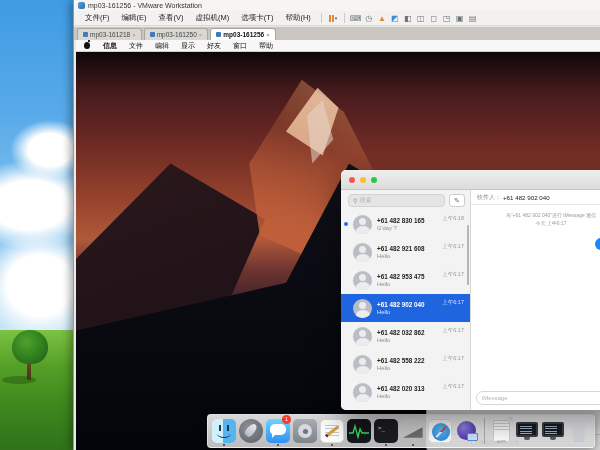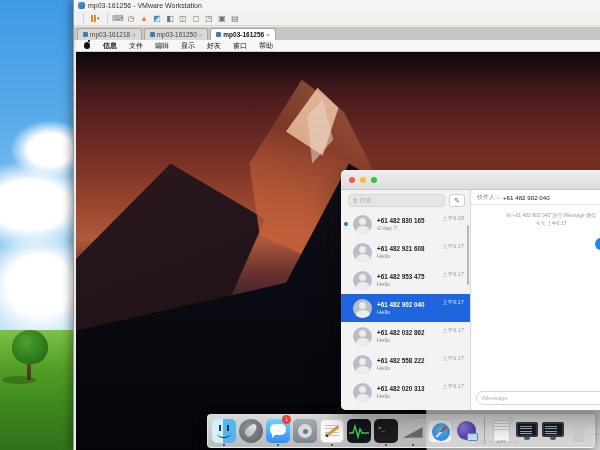--- a/index.html
+++ b/index.html
@@ -158,20 +158,28 @@
   <div class="tree-trunk"></div>
   <div class="tree-crown"></div>
 
   <div class="vmw">
     <div class="vmw-titlebar">
       <span class="vmw-logo"></span>
       <span class="vmw-title">mp03-161256 - VMware Workstation</span>
     </div>
 
     <div class="vmw-menubar">
+      <span id="vmw-menu-host" style="display:flex;">
+          <span class="vmw-menu-item">文件(F)</span>
+          <span class="vmw-menu-item">编辑(E)</span>
+          <span class="vmw-menu-item">查看(V)</span>
+          <span class="vmw-menu-item">虚拟机(M)</span>
+          <span class="vmw-menu-item">选项卡(T)</span>
+          <span class="vmw-menu-item">帮助(H)</span>
+        </span>
       <span class="vmw-sep"></span>
       <span class="pause-btn">
         <span class="pause-bars">
             <i></i>
             <i></i>
           </span>
         <span class="caret">▾</span>
       </span>
       <span class="vmw-sep"></span>
       <span id="vmw-tools-host" style="display:flex; align-items:center;">

